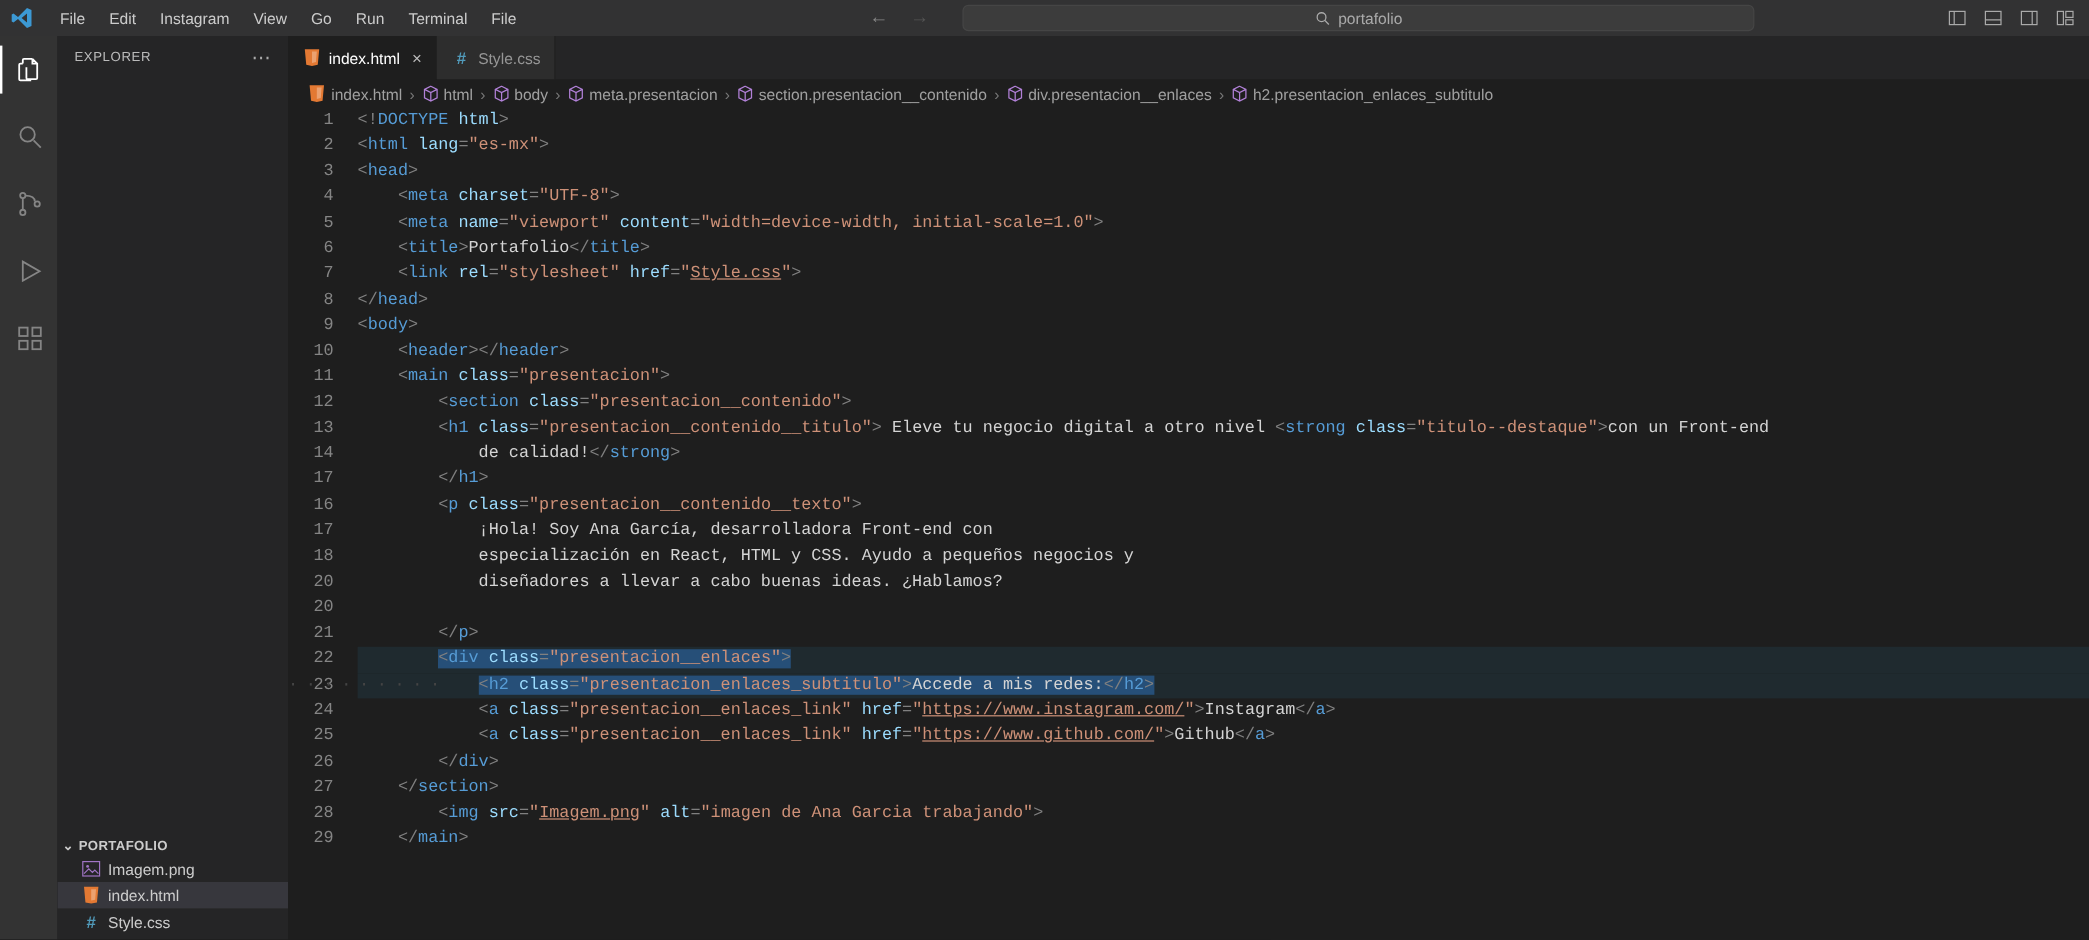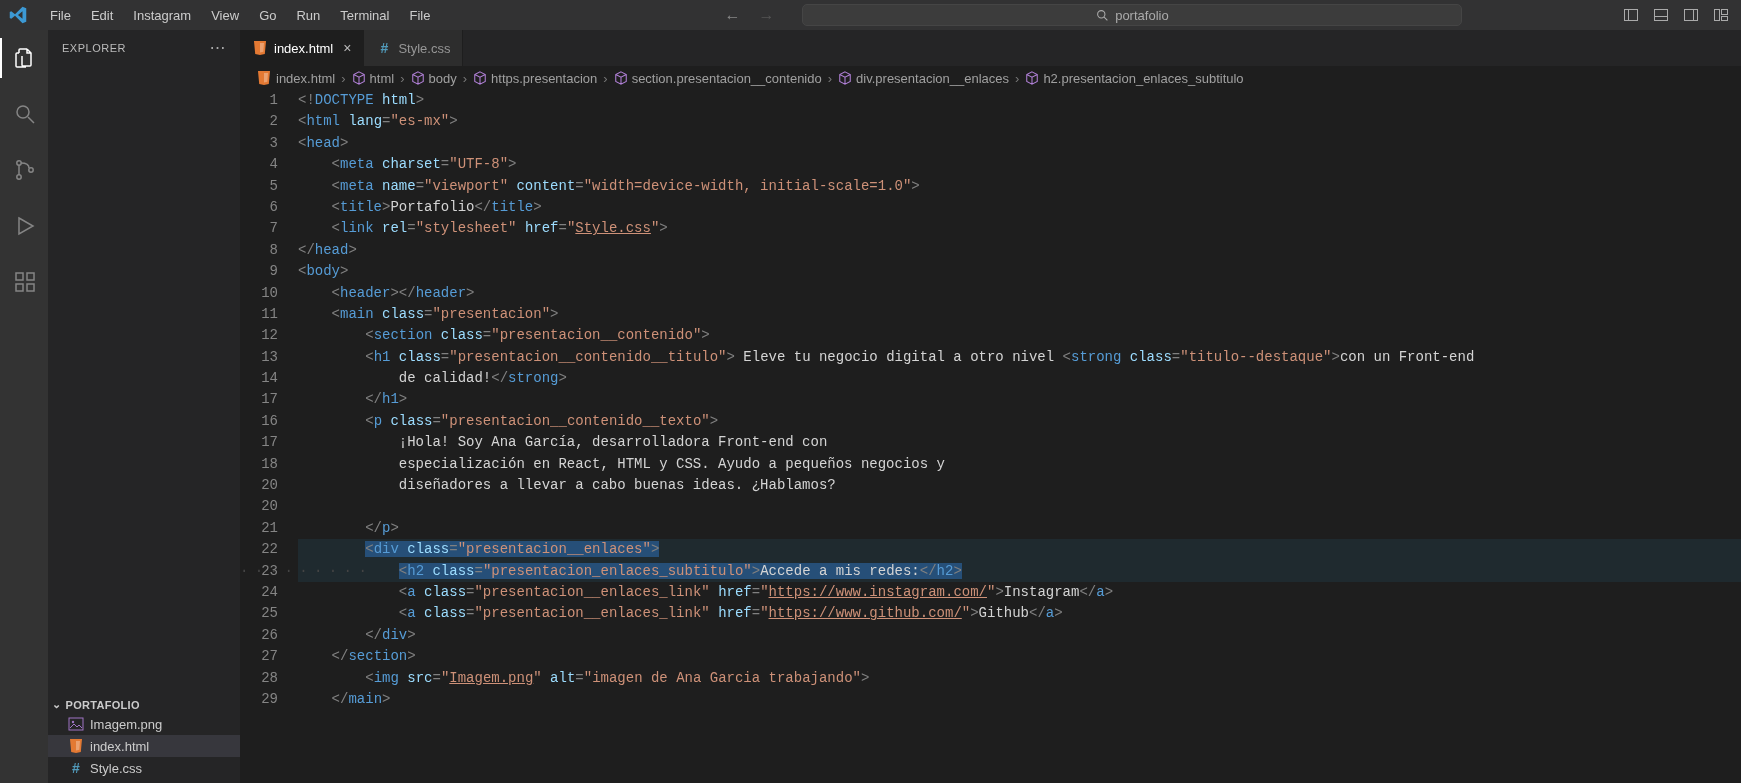--- a/index.html
+++ b/index.html
@@ -389,21 +389,21 @@
           </span>
           <span>body</span>
         </span>
         <span class="bc-sep">›</span>
         <span class="bc-item">
           <span>
             <svg width="14" height="14" viewBox="0 0 16 16" class="bc-cube">
               <path fill="none" stroke="#b180d7" stroke-width="1.2" d="M8 1l6 3v8l-6 3-6-3V4l6-3zM2 4l6 3 6-3M8 7v8"></path>
             </svg>
           </span>
-          <span>https.presentacion</span>
+          <span>meta.presentacion</span>
         </span>
         <span class="bc-sep">›</span>
         <span class="bc-item">
           <span>
             <svg width="14" height="14" viewBox="0 0 16 16" class="bc-cube">
               <path fill="none" stroke="#b180d7" stroke-width="1.2" d="M8 1l6 3v8l-6 3-6-3V4l6-3zM2 4l6 3 6-3M8 7v8"></path>
             </svg>
           </span>
           <span>section.presentacion__contenido</span>
         </span>

